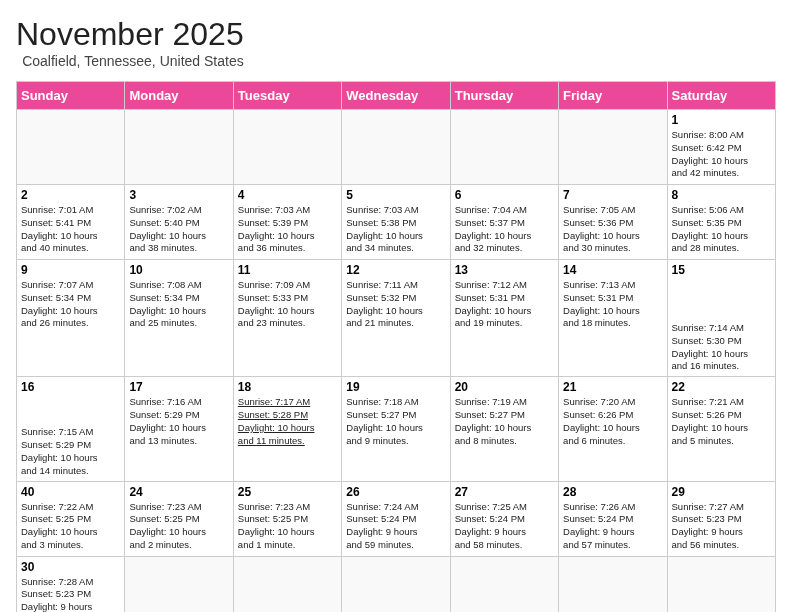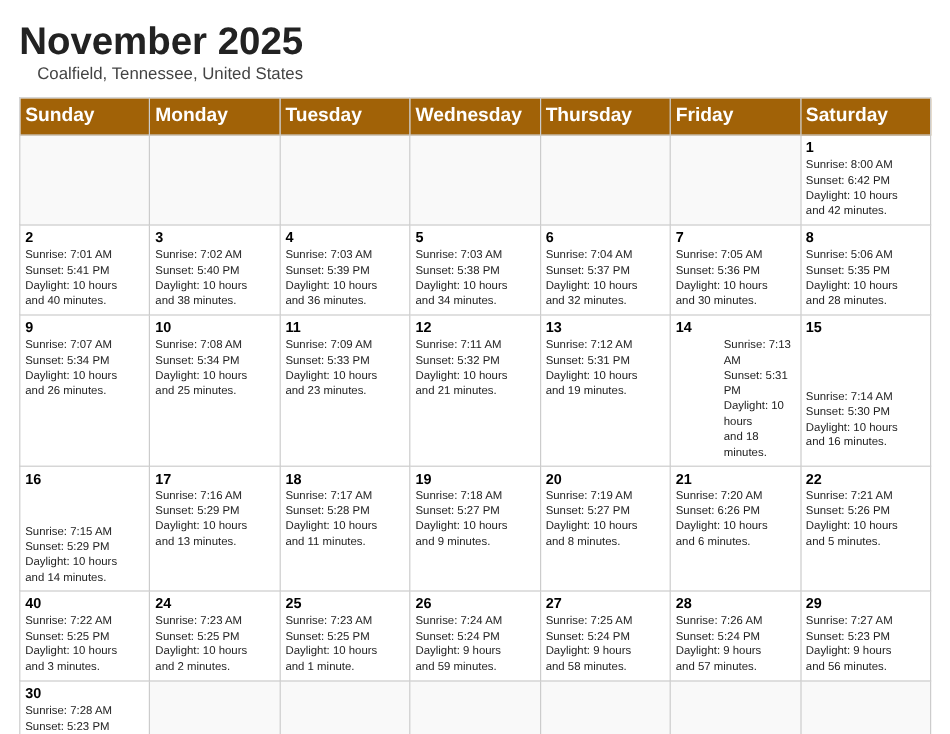--- a/index.html
+++ b/index.html
@@ -19,38 +19,38 @@
     .logo {
       display: flex;
       align-items: center;
       gap: 4px;
     }
     .title-area {
       text-align: right;
     }
     .month-title {
       font-size: 32px;
-      font-weight: bold;
+      font-weight: normal;
       color: #222;
     }
     .location-title {
       font-size: 14px;
       color: #444;
     }
     table {
       width: 100%;
       border-collapse: collapse;
       font-size: 10.5px;
     }
     thead tr th {
-      background-color: #a16207;
+      background-color: #ec4899;
       color: #fff;
       padding: 6px 4px;
       text-align: left;
-      font-size: 16px;
+      font-size: 13px;
       border: 1px solid #ccc;
     }
     tbody tr td {
       border: 1px solid #ccc;
       vertical-align: top;
       padding: 3px 4px;
       width: calc(100% / 7);
       min-height: 75px;
       height: 75px;
     }
@@ -189,21 +189,21 @@
         </td>
         <td>
           <span class="day-number">13</span>
           <div class="day-info" style="white-space: pre-line;">Sunrise: 7:12 AM
 Sunset: 5:31 PM
 Daylight: 10 hours
 and 19 minutes.</div>
         </td>
         <td>
           <span class="day-number">14</span>
-          <div class="day-info" style="white-space: pre-line; margin-left: 40px;">Sunrise: 7:13 AM
+          <div class="day-info" style="white-space: pre-line;">Sunrise: 7:13 AM
 Sunset: 5:31 PM
 Daylight: 10 hours
 and 18 minutes.</div>
         </td>
         <td>
           <span class="day-number">15</span>
           <div class="day-info" style="white-space: pre-line; margin-top: 45px;">Sunrise: 7:14 AM
 Sunset: 5:30 PM
 Daylight: 10 hours
 and 16 minutes.</div>
@@ -219,21 +219,21 @@
         </td>
         <td>
           <span class="day-number">17</span>
           <div class="day-info" style="white-space: pre-line;">Sunrise: 7:16 AM
 Sunset: 5:29 PM
 Daylight: 10 hours
 and 13 minutes.</div>
         </td>
         <td>
           <span class="day-number">18</span>
-          <div class="day-info" style="white-space: pre-line;">Sunrise: 7:17 AM
+          <div class="day-info" style="white-space: pre-line; text-decoration: underline;">Sunrise: 7:17 AM
 Sunset: 5:28 PM
 Daylight: 10 hours
 and 11 minutes.</div>
         </td>
         <td>
           <span class="day-number">19</span>
           <div class="day-info" style="white-space: pre-line;">Sunrise: 7:18 AM
 Sunset: 5:27 PM
 Daylight: 10 hours
 and 9 minutes.</div>

